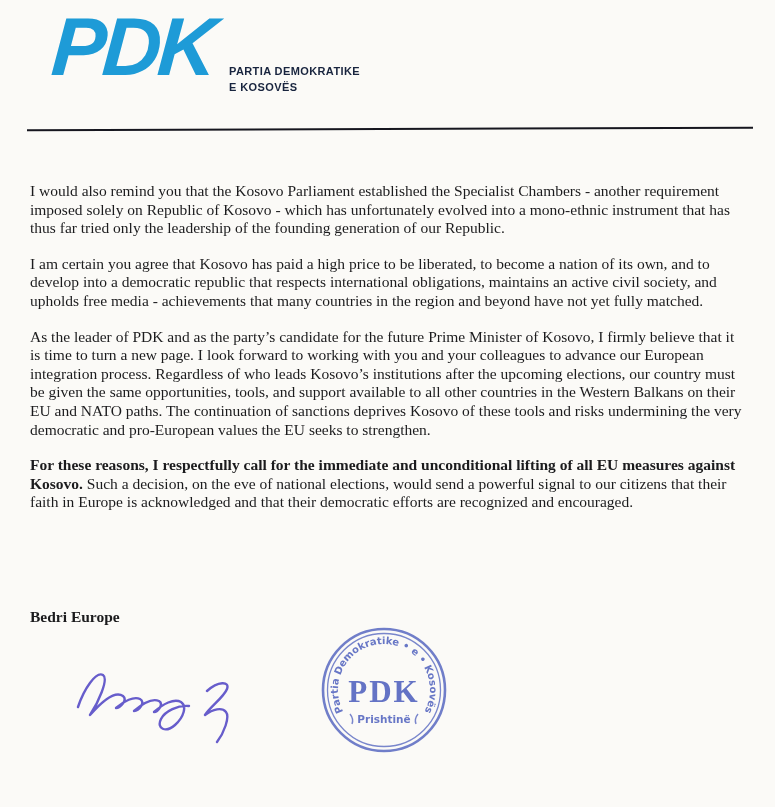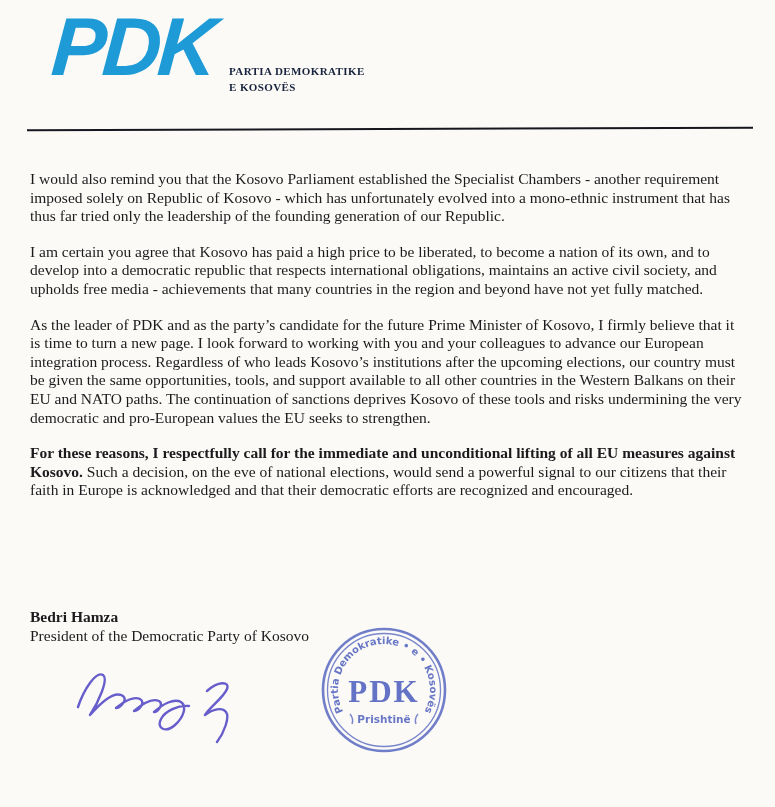--- a/index.html
+++ b/index.html
@@ -15,40 +15,40 @@
     position:absolute;left:52px;top:6px;
     font-family:"Liberation Sans",sans-serif;
     font-weight:bold;font-style:italic;
     font-size:82px;line-height:1;
     letter-spacing:-4px;
     transform:skewX(-4deg);
     color:#1e9bd7;
   }
   .logo-name{
     position:absolute;left:229px;top:63px;
-    font-family:Liberation Serif, serif;
+    font-family:Liberation Sans, sans-serif;
     font-weight:bold;font-size:11px;line-height:16px;
     letter-spacing:0.4px;
     color:#18243e;
   }
   .logo-name span{display:block;}
   .rule{
     position:absolute;left:27px;top:128px;
     width:726px;height:2.4px;
     background:#16161f;
     transform:rotate(-0.2deg);
   }
   
   .body-text{
     position:absolute;left:30px;top:167px;width:716px;
     font-size:15.5px;line-height:18.6px;
     color:#1b1b1d;
     text-align:left;
   }
-  .body-text p{margin:3px 0 17px 0;}
+  .body-text p{margin:15px 0 17px 0;}
   .body-text strong{font-weight:bold;}
   
   .closing{
     position:absolute;left:30px;top:608px;
     font-size:15.5px;line-height:18.6px;
     color:#1b1b1d;
   }
   .closing .bold{font-weight:bold;}
   
   .signature-svg{position:absolute;left:60px;top:655px;}
@@ -69,22 +69,21 @@
   </div>
 
   <div class="body-text">
     <p>I would also remind you that the Kosovo Parliament established the Specialist Chambers - another requirement imposed solely on Republic of Kosovo - which has unfortunately evolved into a mono-ethnic instrument that has thus far tried only the leadership of the founding generation of our Republic.</p>
     <p>I am certain you agree that Kosovo has paid a high price to be liberated, to become a nation of its own, and to develop into a democratic republic that respects international obligations, maintains an active civil society, and upholds free media - achievements that many countries in the region and beyond have not yet fully matched.</p>
     <p>As the leader of PDK and as the party’s candidate for the future Prime Minister of Kosovo, I firmly believe that it is time to turn a new page. I look forward to working with you and your colleagues to advance our European integration process. Regardless of who leads Kosovo’s institutions after the upcoming elections, our country must be given the same opportunities, tools, and support available to all other countries in the Western Balkans on their EU and NATO paths. The continuation of sanctions deprives Kosovo of these tools and risks undermining the very democratic and pro-European values the EU seeks to strengthen.</p>
     <p><strong>For these reasons, I respectfully call for the immediate and unconditional lifting of all EU measures against Kosovo.</strong><span> Such a decision, on the eve of national elections, would send a powerful signal to our citizens that their faith in Europe is acknowledged and that their democratic efforts are recognized and encouraged.</span></p>
   </div>
 
   <div class="closing">
-    <div class="bold">Bedri Hamza</div>
-    <div>President of the Democratic Party of Kosovo</div>
+    <div class="bold">Bedri Europe</div>
   </div>
 
   <svg class="signature-svg" width="230" height="95" viewBox="0 0 230 95">
     <g fill="none" stroke="#5b50c8" stroke-width="2.4" stroke-linecap="round" stroke-linejoin="round" opacity="0.92">
       <path d="M 18,52
                C 24,34 36,16 43,20
                C 49,24 38,48 30,60
                C 44,44 56,36 63,41
                C 68,45 60,53 56,53
                C 64,46 74,41 80,44

